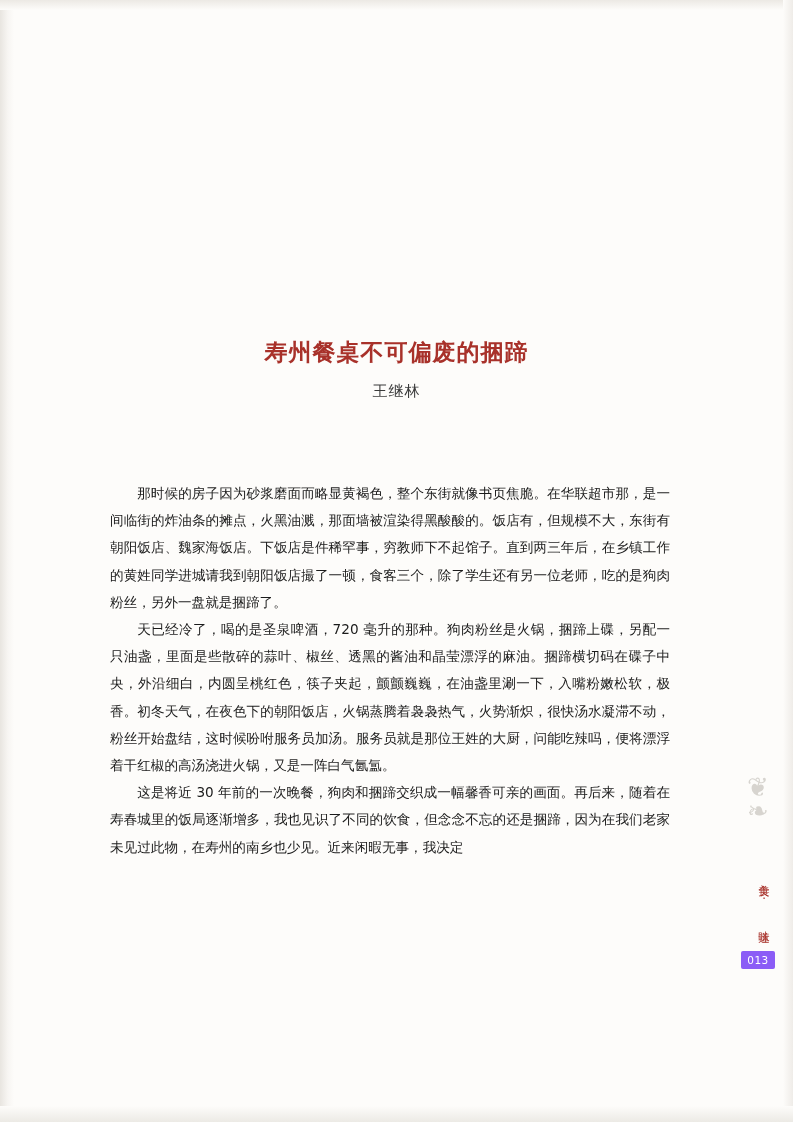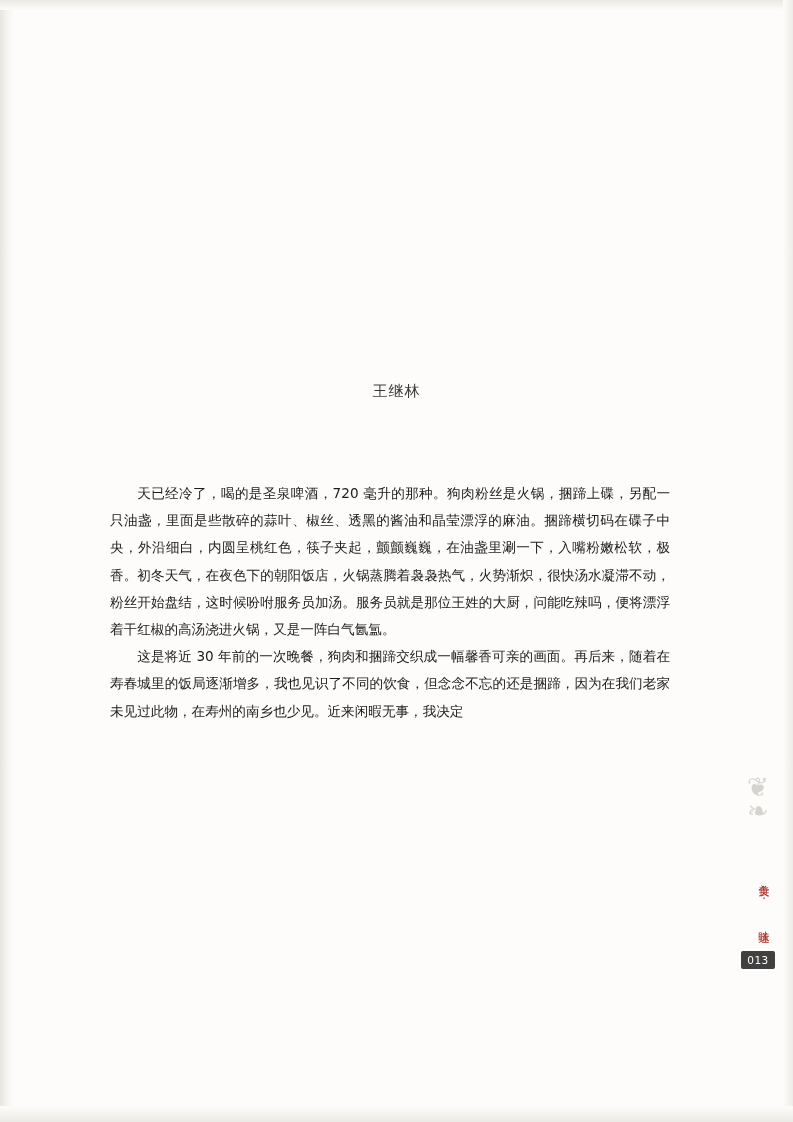--- a/index.html
+++ b/index.html
@@ -114,41 +114,43 @@
     writing-mode: vertical-rl;
     text-orientation: upright;
     height: 92px;
   }
   .page-number {
     position: absolute;
     top: 176px;
     left: 0px;
     width: 34px;
     height: 18px;
-    background: #404040;
+    background: #8b5cf6;
     color: #ffffff;
     font-size: 10.5px;
     line-height: 18px;
     text-align: center;
     border-radius: 2px;
     letter-spacing: .5px;
   }
 </style>
 </head>
 <body>
 
 <div class="page">
   <div class="scan-edge-left"></div>
   <div class="scan-edge-top"></div>
   <div class="scan-edge-right"></div>
   <div class="scan-edge-bottom"></div>
 
+  <div class="article-title">寿州餐桌不可偏废的捆蹄</div>
   <div class="article-author">王继林</div>
 
   <div class="body-text">
+    <p>那时候的房子因为砂浆磨面而略显黄褐色，整个东街就像书页焦脆。在华联超市那，是一间临街的炸油条的摊点，火黑油溅，那面墙被渲染得黑酸酸的。饭店有，但规模不大，东街有朝阳饭店、魏家海饭店。下饭店是件稀罕事，穷教师下不起馆子。直到两三年后，在乡镇工作的黄姓同学进城请我到朝阳饭店撮了一顿，食客三个，除了学生还有另一位老师，吃的是狗肉粉丝，另外一盘就是捆蹄了。</p>
     <p>天已经冷了，喝的是圣泉啤酒，720 毫升的那种。狗肉粉丝是火锅，捆蹄上碟，另配一只油盏，里面是些散碎的蒜叶、椒丝、透黑的酱油和晶莹漂浮的麻油。捆蹄横切码在碟子中央，外沿细白，内圆呈桃红色，筷子夹起，颤颤巍巍，在油盏里涮一下，入嘴粉嫩松软，极香。初冬天气，在夜色下的朝阳饭店，火锅蒸腾着袅袅热气，火势渐炽，很快汤水凝滞不动，粉丝开始盘结，这时候吩咐服务员加汤。服务员就是那位王姓的大厨，问能吃辣吗，便将漂浮着干红椒的高汤浇进火锅，又是一阵白气氤氲。</p>
     <p>这是将近 30 年前的一次晚餐，狗肉和捆蹄交织成一幅馨香可亲的画面。再后来，随着在寿春城里的饭局逐渐增多，我也见识了不同的饮食，但念念不忘的还是捆蹄，因为在我们老家未见过此物，在寿州的南乡也少见。近来闲暇无事，我决定</p>
   </div>
 
   <div class="side-tab">
     <div class="side-tab-art">❦<br>❧</div>
     <div class="side-tab-label">美食 · 味道</div>
     <div class="page-number">013</div>
   </div>
 </div>

